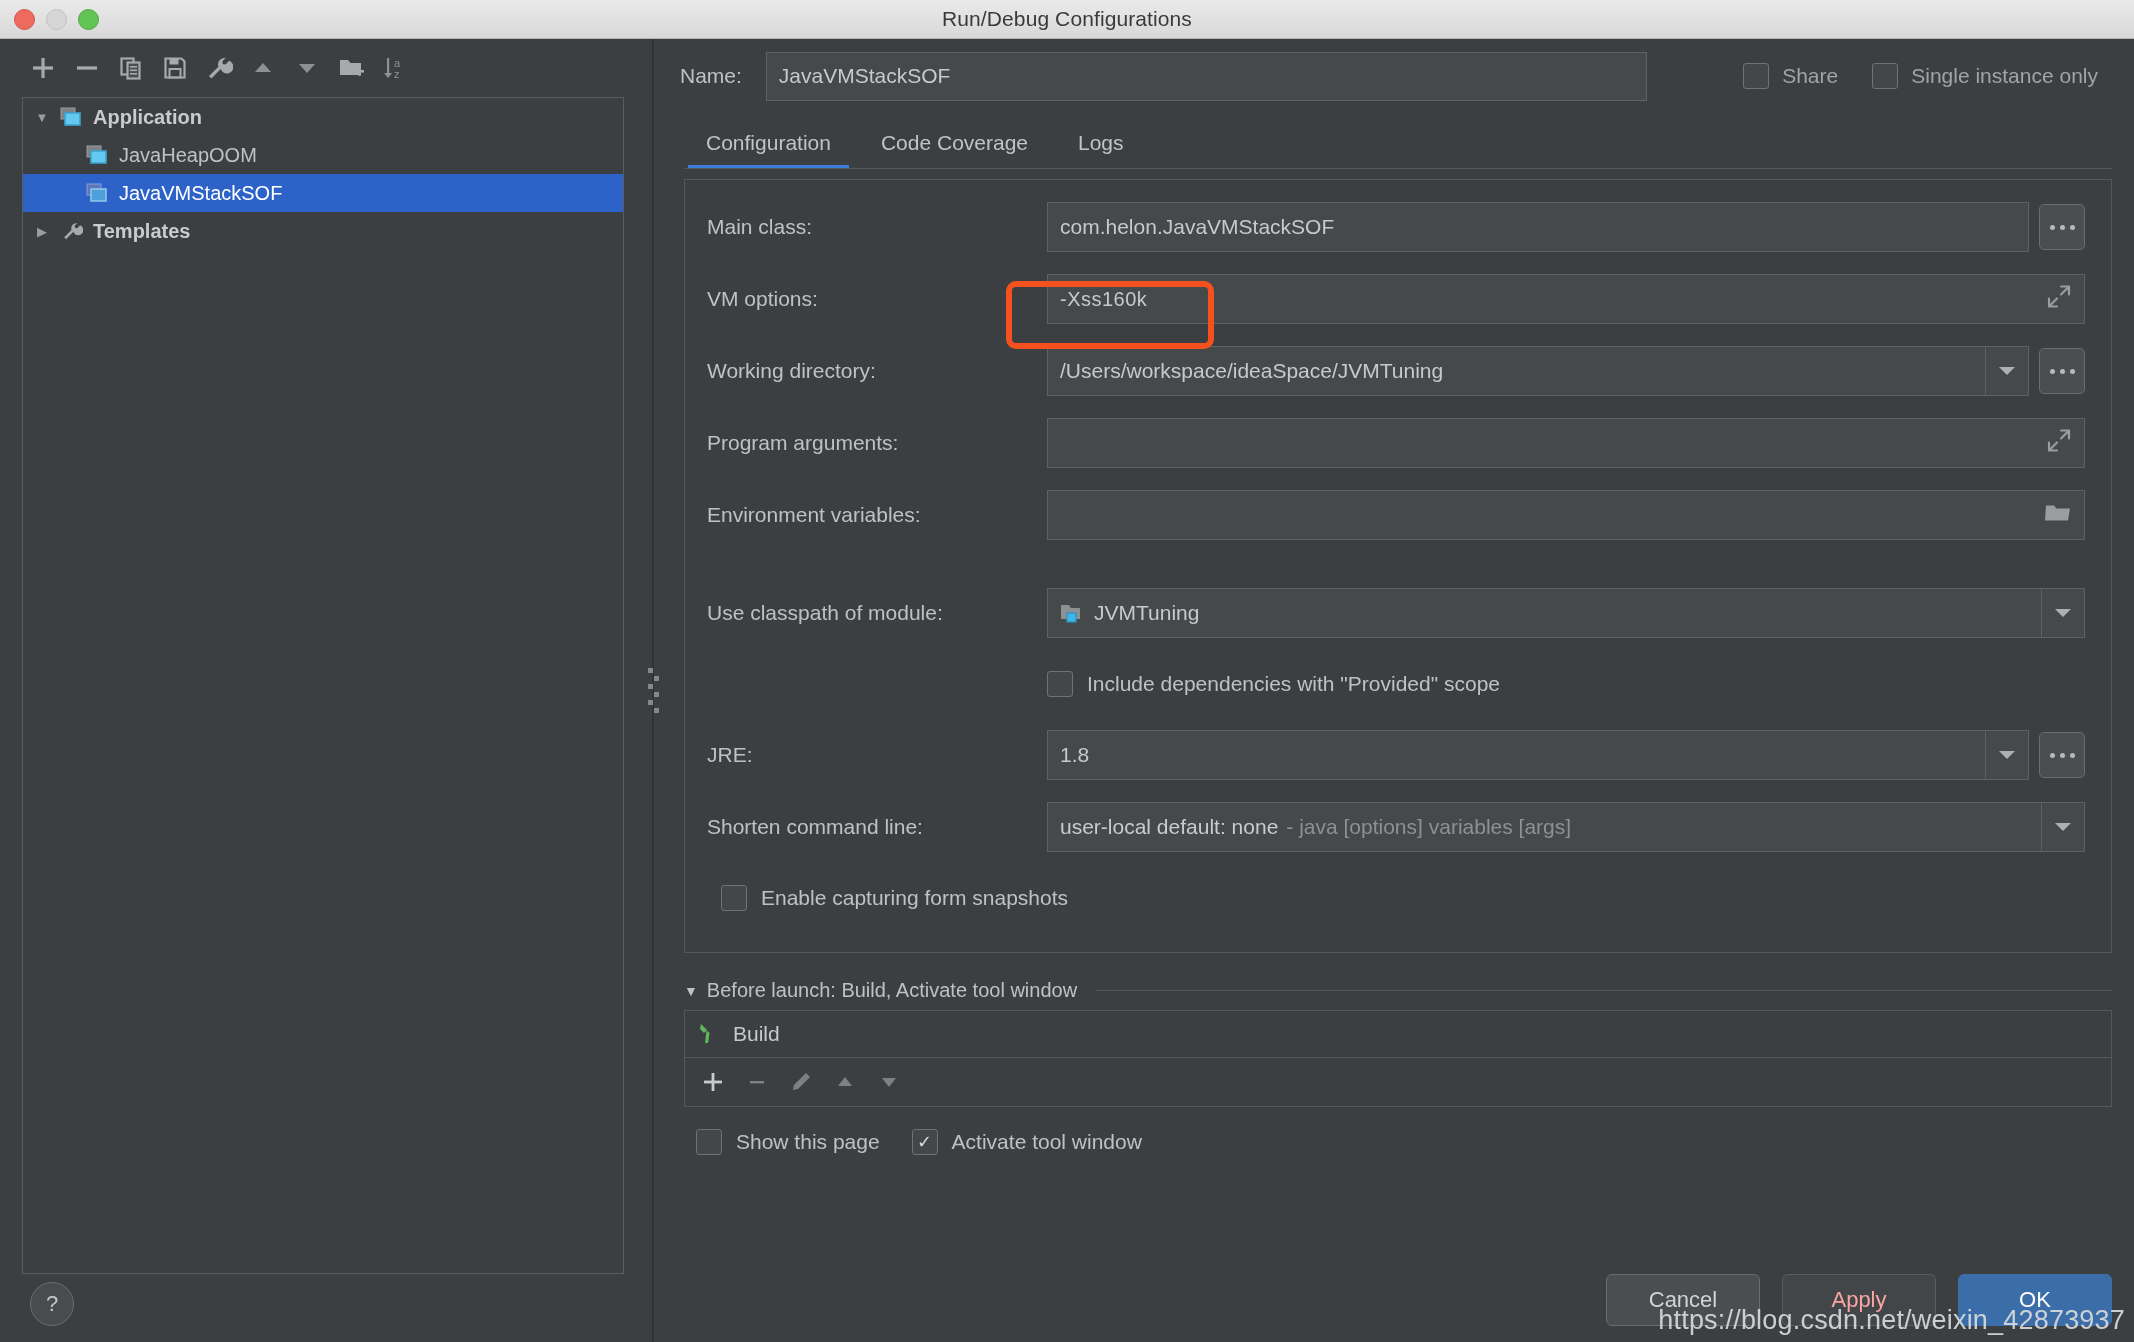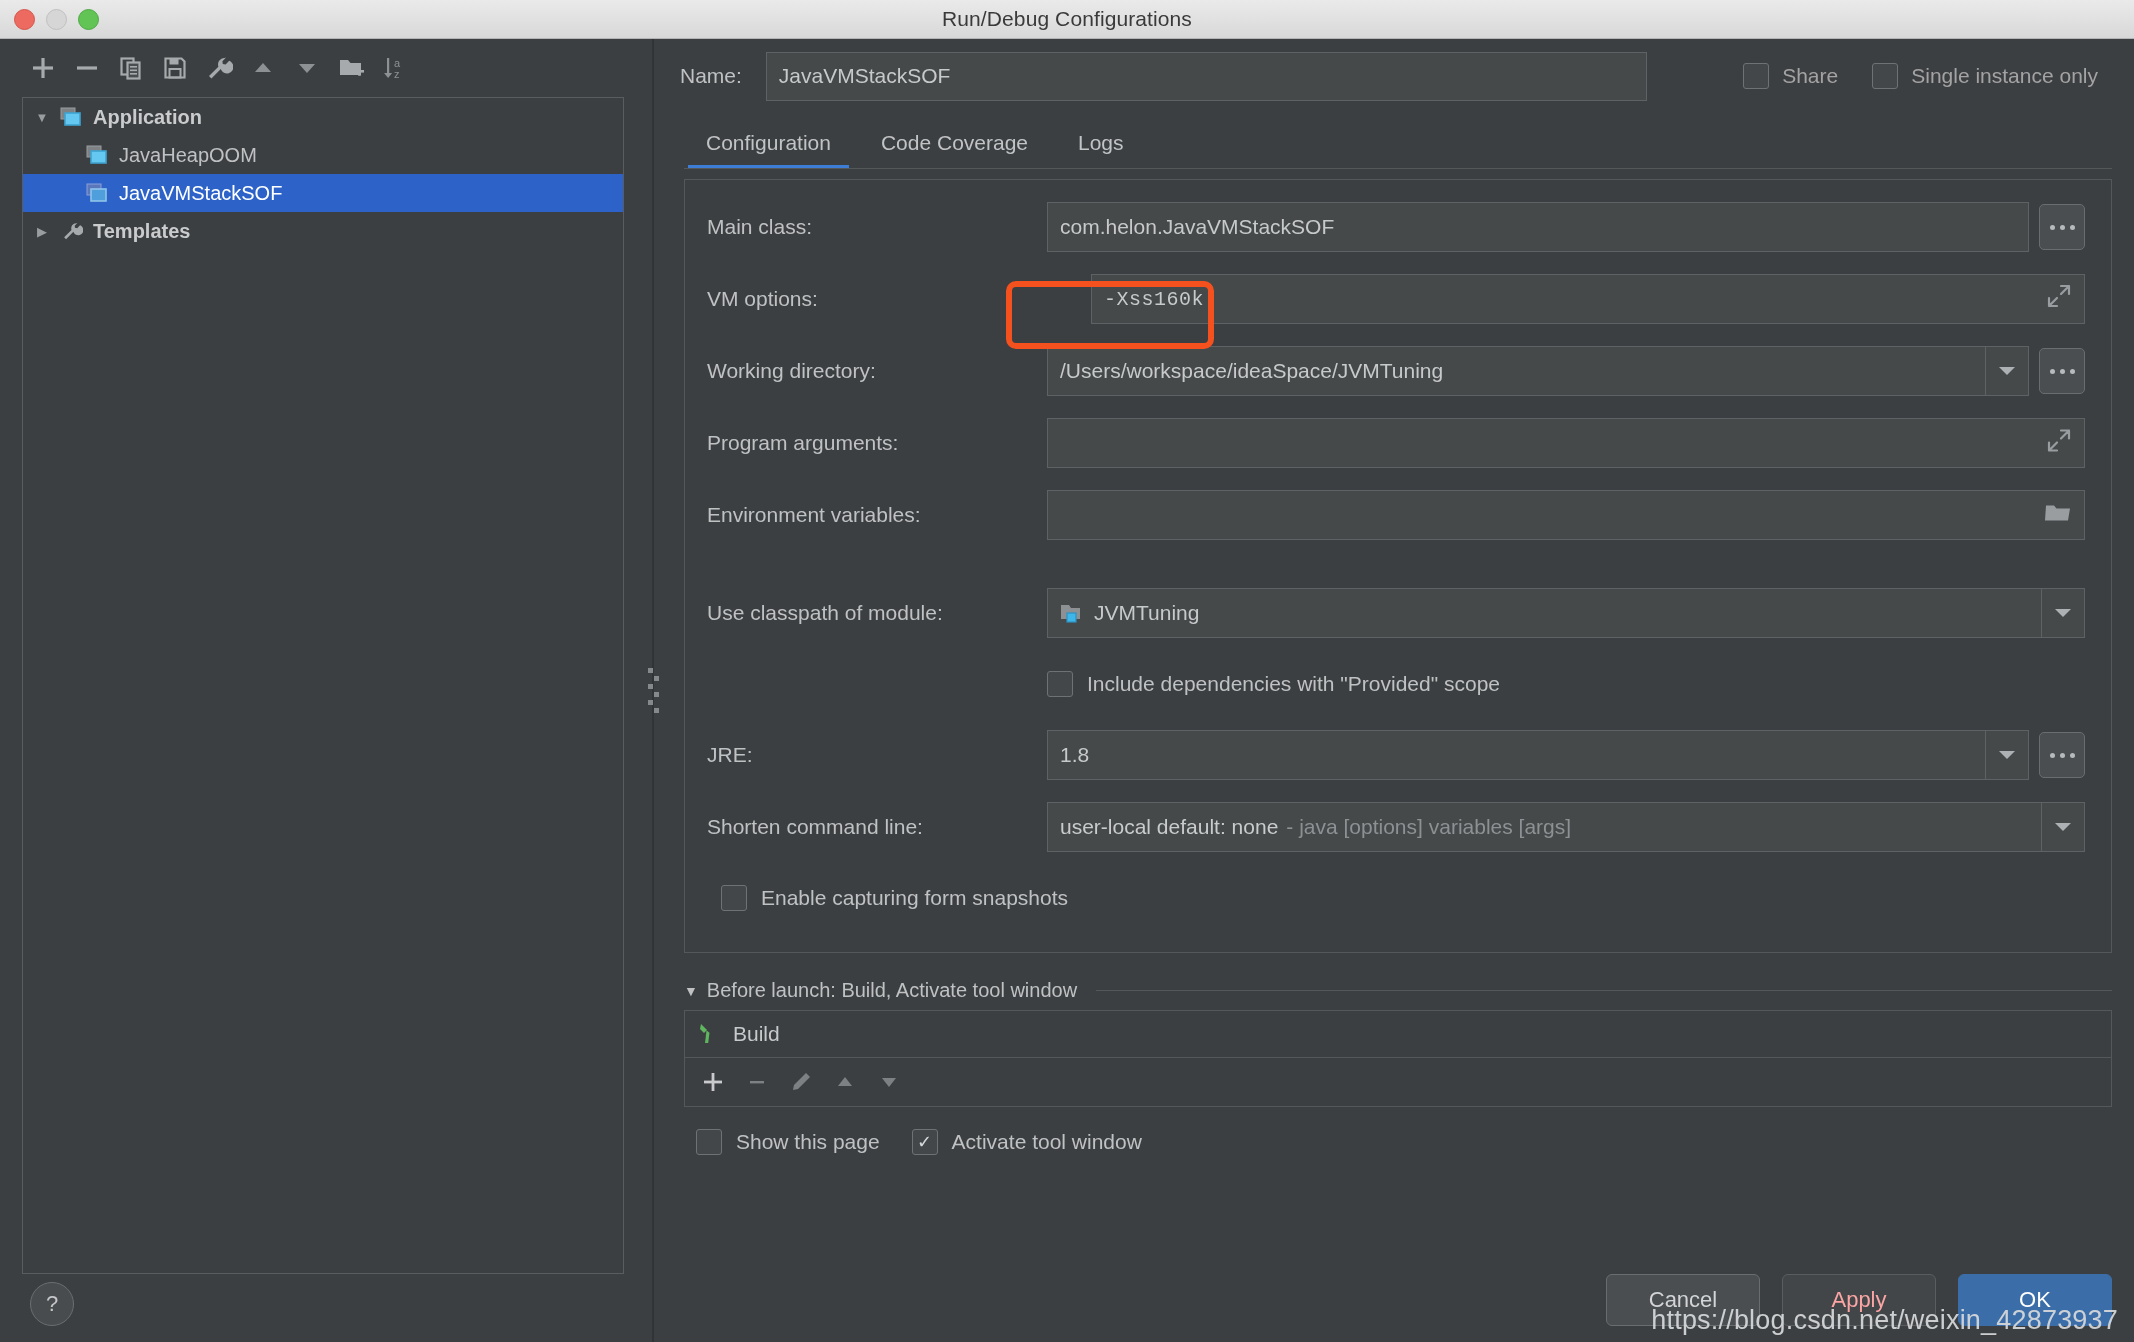--- a/index.html
+++ b/index.html
@@ -106,21 +106,21 @@
   }
   .frow{display:flex;align-items:center;margin-bottom:22px;min-height:48px;}
   .frow:last-child{margin-bottom:0;}
   .flabel{width:340px;min-width:340px;font-size:21px;color:#bfc1c3;}
   .fctl{flex:1;display:flex;align-items:center;gap:10px;min-width:0;}
   .field{
     flex:1;height:48px;background:#45494a;border:1px solid #5e6264;
     display:flex;align-items:center;padding:0 12px;font-size:21px;color:#c7c9cb;
     min-width:0;position:relative;white-space:nowrap;overflow:hidden;
   }
-  .field.mono{font-family:Liberation Mono, monospace;font-size:20px;letter-spacing:.5px;margin-left:44px;}
+  .field.mono{font-family:Liberation Sans, sans-serif;font-size:20px;letter-spacing:.5px;}
   .field .dim{color:#8e9193;}
   .field .strong{color:#c9cbcd;}
   .expandicon{position:absolute;right:12px;top:50%;transform:translateY(-50%);color:#9a9da0;}
   .foldericon{position:absolute;right:12px;top:50%;transform:translateY(-50%);color:#9a9da0;}
   .dropin{
     position:absolute;right:0;top:0;bottom:0;width:42px;border-left:1px solid #5e6264;
     display:flex;align-items:center;justify-content:center;color:#b0b3b5;
   }
   .ellbtn{
     width:44px;height:44px;border:1px solid #6a6d6f;background:#4b4e50;border-radius:5px;
@@ -151,21 +151,21 @@
   }
   .btn.disabled{color:#fca5a5;border-color:#5a5d5f;background:#434648;}
   .btn.primary{background:#3b6ea8;border-color:#3b6ea8;color:#ffffff;}
 
   
   .annot{
     position:absolute;border:6px solid #f4511e;border-radius:10px;pointer-events:none;
   }
 
   .watermark{
-    position:absolute;right:16px;bottom:6px;
+    position:absolute;right:9px;bottom:6px;
     font-size:27px;color:#d8dadc;opacity:.92;letter-spacing:.2px;
     font-family:"Liberation Sans",sans-serif;
   }
 </style>
 </head>
 <body>
 
 <div class="dialog">
 
   <div class="titlebar">

